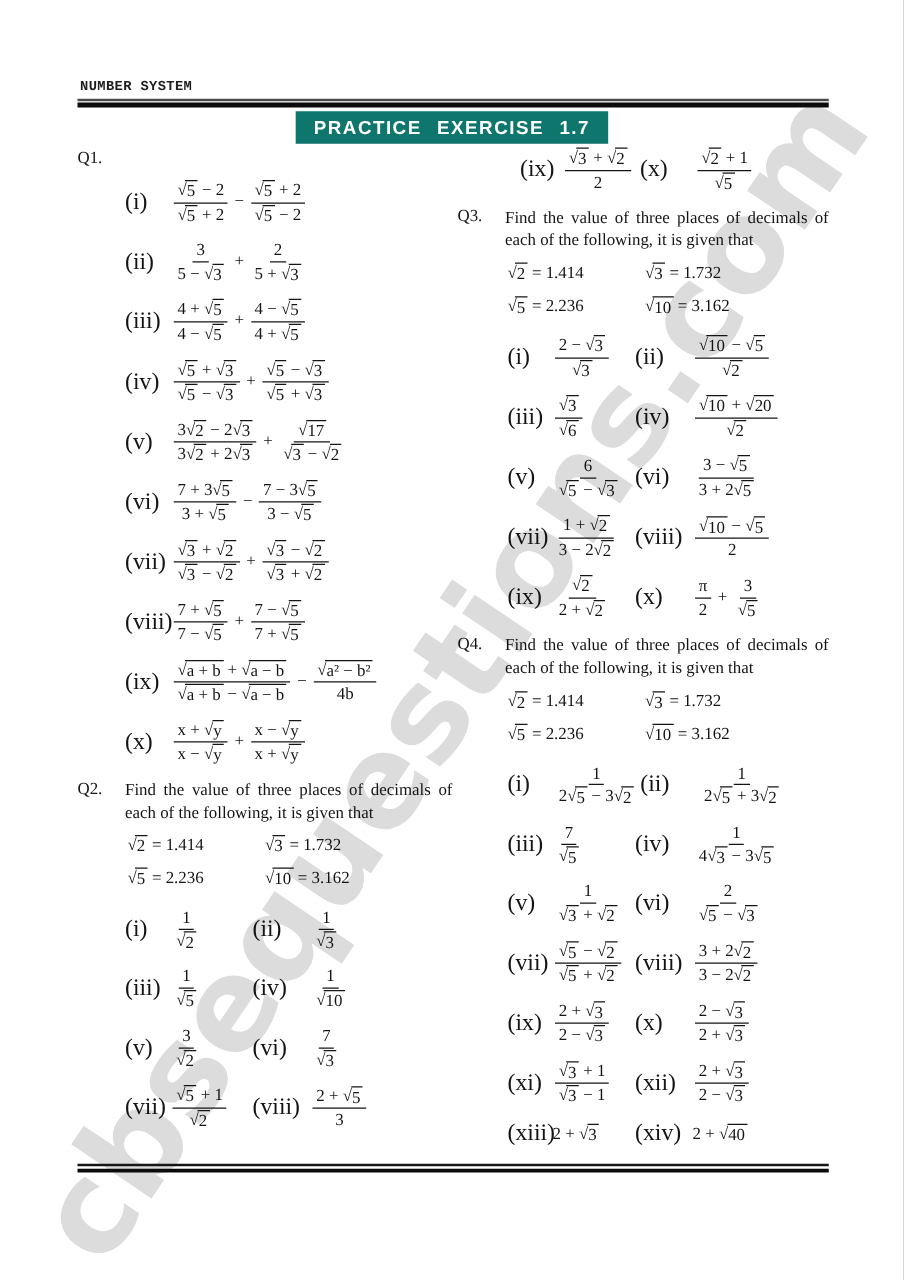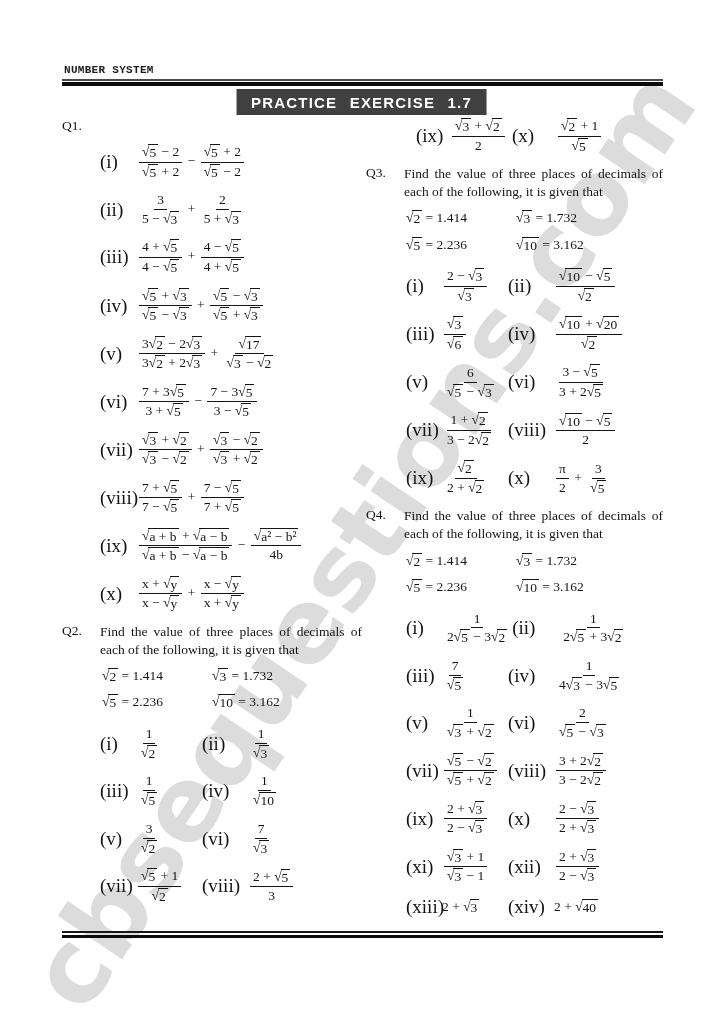--- a/index.html
+++ b/index.html
@@ -7,21 +7,21 @@
         font-family:"Liberation Serif",serif;color:#141414;overflow:hidden;}
   .watermark{position:absolute;left:50%;top:540px;transform:translate(-50%,-50%) rotate(-56deg);
         font-family:"DejaVu Sans",sans-serif;font-weight:bold;font-size:102px;color:#dcdcdc;
         white-space:nowrap;z-index:0;letter-spacing:0px;}
   .header-label{position:absolute;left:64px;top:64px;font-family:Liberation Mono, monospace;
         font-weight:bold;font-size:11px;color:#1d1d1d;letter-spacing:0.3px;z-index:2;}
   .rule-top{position:absolute;left:62px;right:60px;top:79px;z-index:2;}
   .rule-top .thin{height:2px;background:#4a4a4a;}
   .rule-top .thick{height:4px;background:#0b0b0b;margin-top:1px;}
   .title-box{position:absolute;top:89px;left:50%;transform:translateX(-50%);
-        background:#404040;color:#ffffff;font-family:"Liberation Sans",sans-serif;font-weight:bold;
+        background:#0f766e;color:#ffffff;font-family:"Liberation Sans",sans-serif;font-weight:bold;
         font-size:15px;letter-spacing:1.2px;word-spacing:7px;padding:5px 15px 4px;z-index:2;white-space:nowrap;}
   .columns{position:absolute;left:62px;top:115px;width:601px;display:flex;z-index:1;}
   .col-left{width:304px;flex:none;box-sizing:border-box;padding-right:4px;}
   .col-right{flex:1;min-width:0;}
   .qhead{display:flex;margin:3px 0 9px;}
   .qid{width:38px;flex:none;font-size:13.5px;}
   .qprompt{flex:1;font-size:13.5px;line-height:1.34;text-align:justify;}
   .given{display:grid;grid-template-columns:110px max-content;row-gap:10px;
         padding-left:40px;margin:4px 0 14px;font-size:13.5px;}
   .singlerow{display:flex;align-items:center;margin:0 0 10px;padding-left:38px;font-size:13.5px;}

